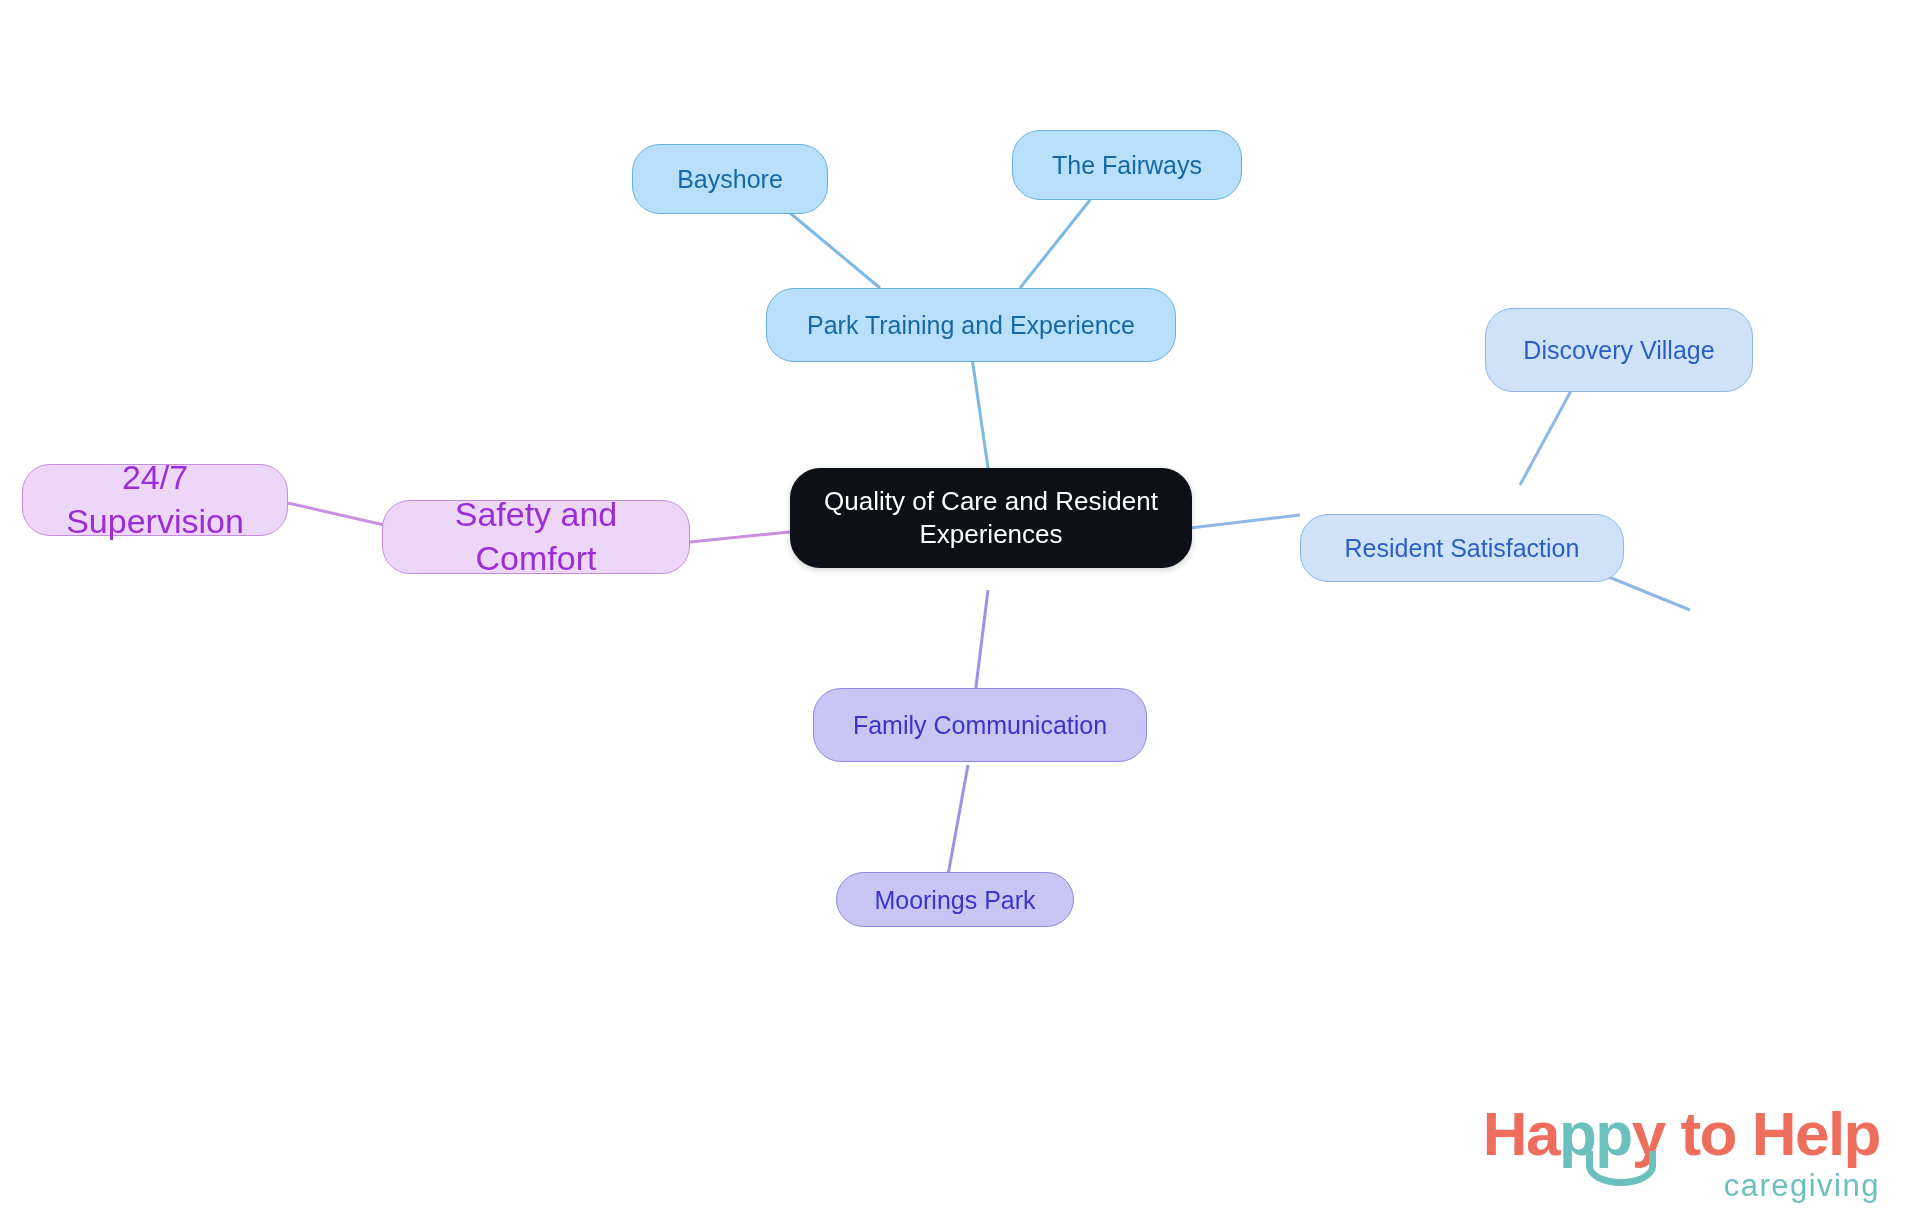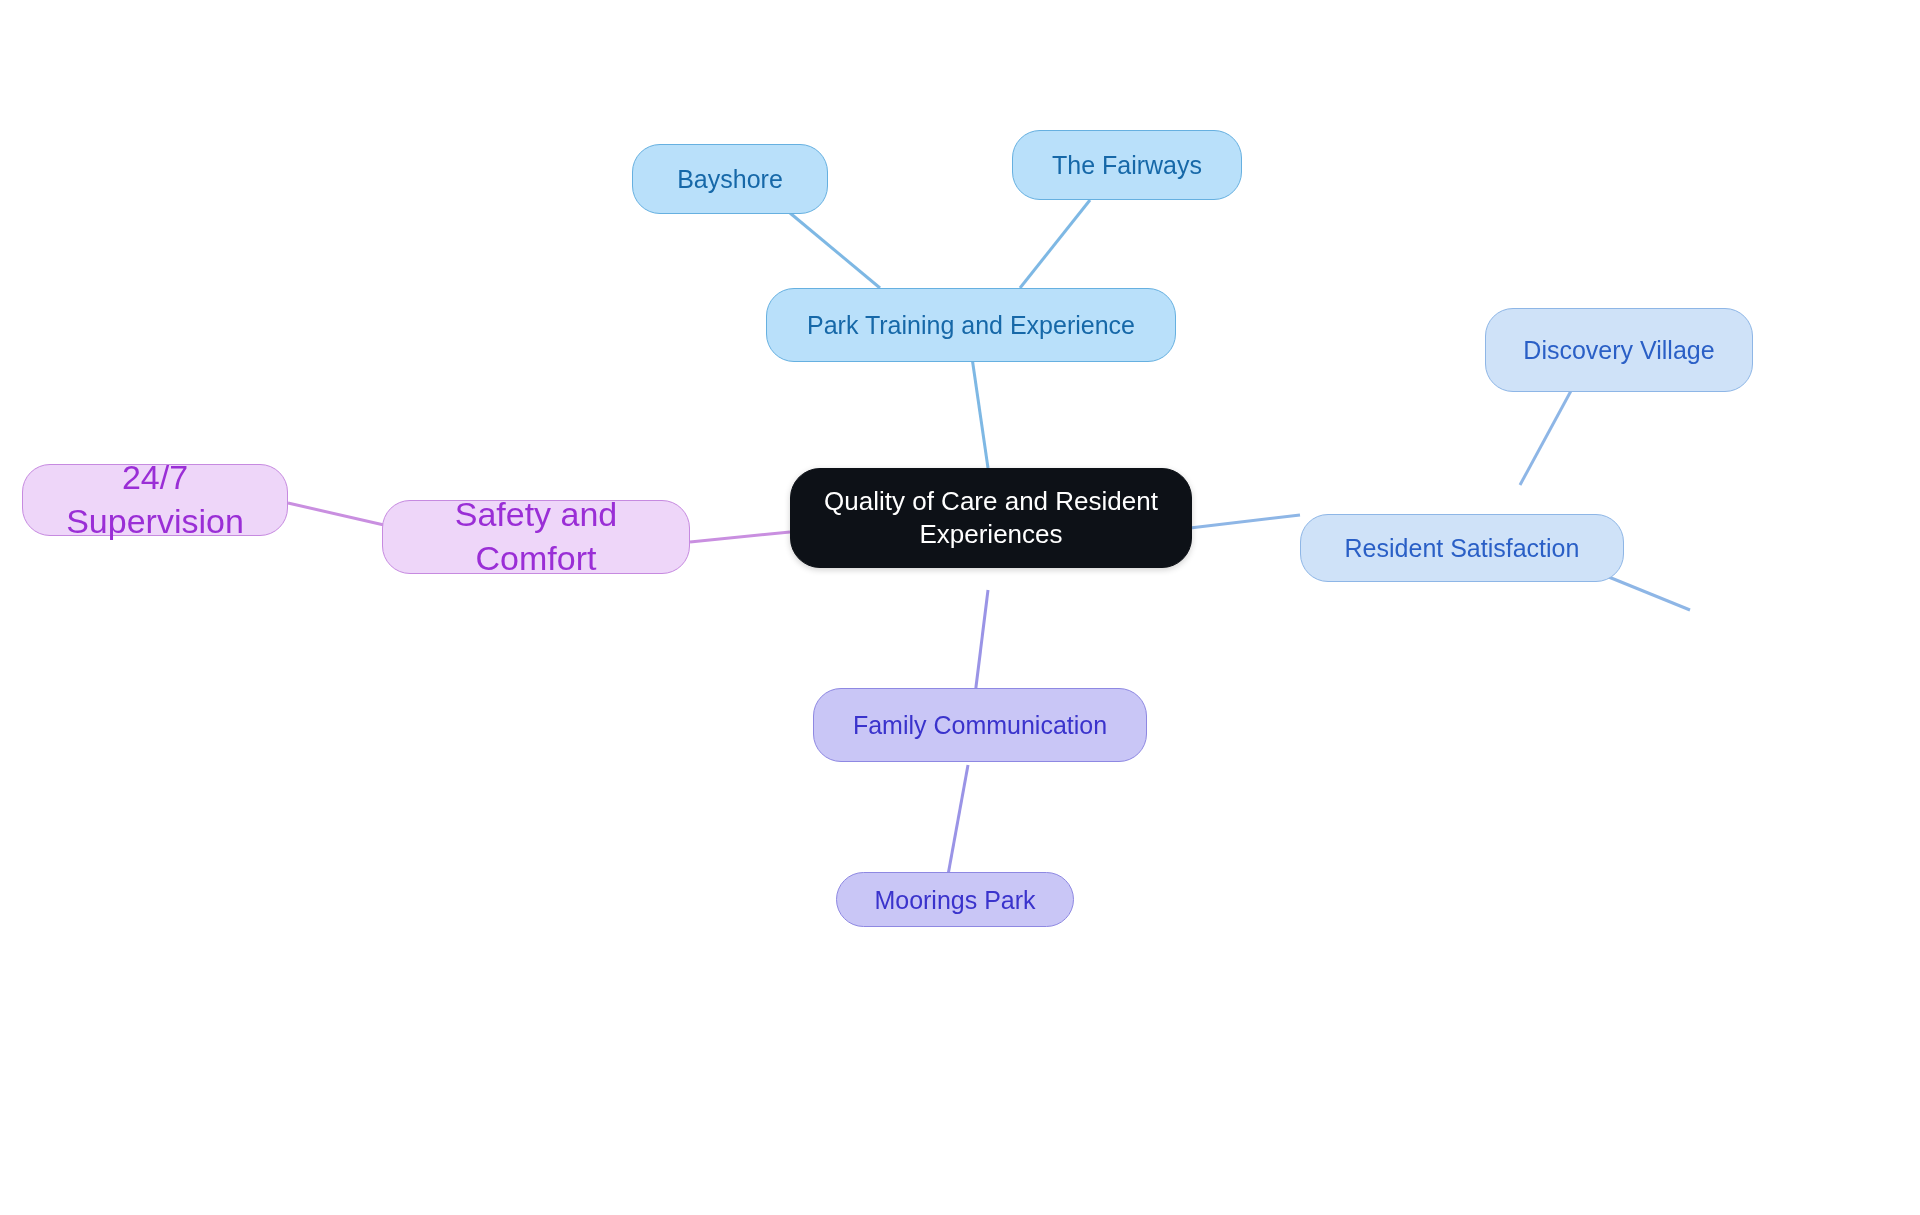--- a/index.html
+++ b/index.html
@@ -177,14 +177,21 @@
 
 
   <div class="node indigo" style="left:805px; top:688px; width:334px; height:74px;">Family Communication</div>
 
   <div class="node indigo" style="left:828px; top:872px; width:238px; height:55px;">Moorings Park</div>
 
   <div class="node orchid" style="left:382px; top:500px; width:308px; height:74px;">Safety and Comfort</div>
 
   <div class="node orchid" style="left:22px; top:464px; width:266px; height:72px;">24/7 Supervision</div>
 
+  <div id="brand">
+    <div id="brand-wordmark">
+      <span class="brand-coral">Ha</span><span class="brand-teal">pp</span><span class="brand-coral">y to </span><span class="brand-coral">Help</span>
+      <span id="brand-smile"></span>
+    </div>
+    <div id="brand-sub">caregiving</div>
+  </div>
 
 </div>
 
 </body></html>

